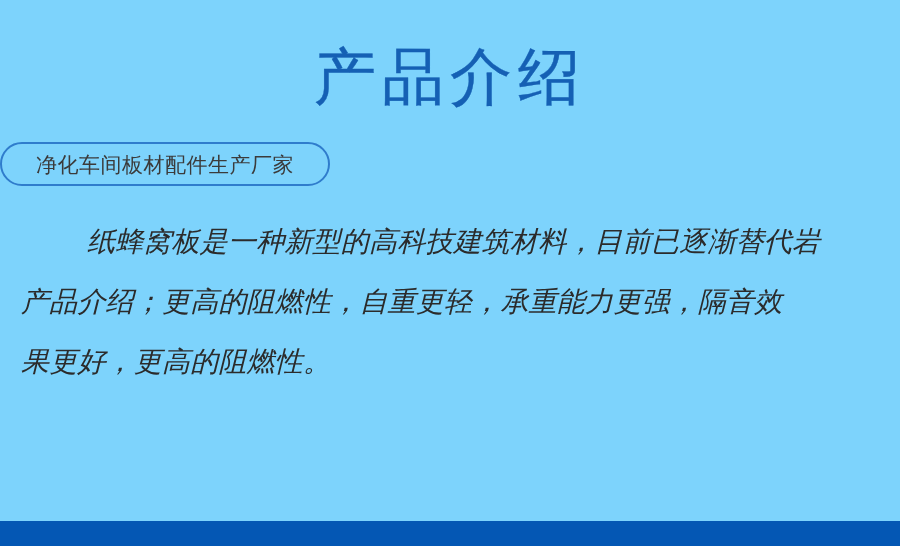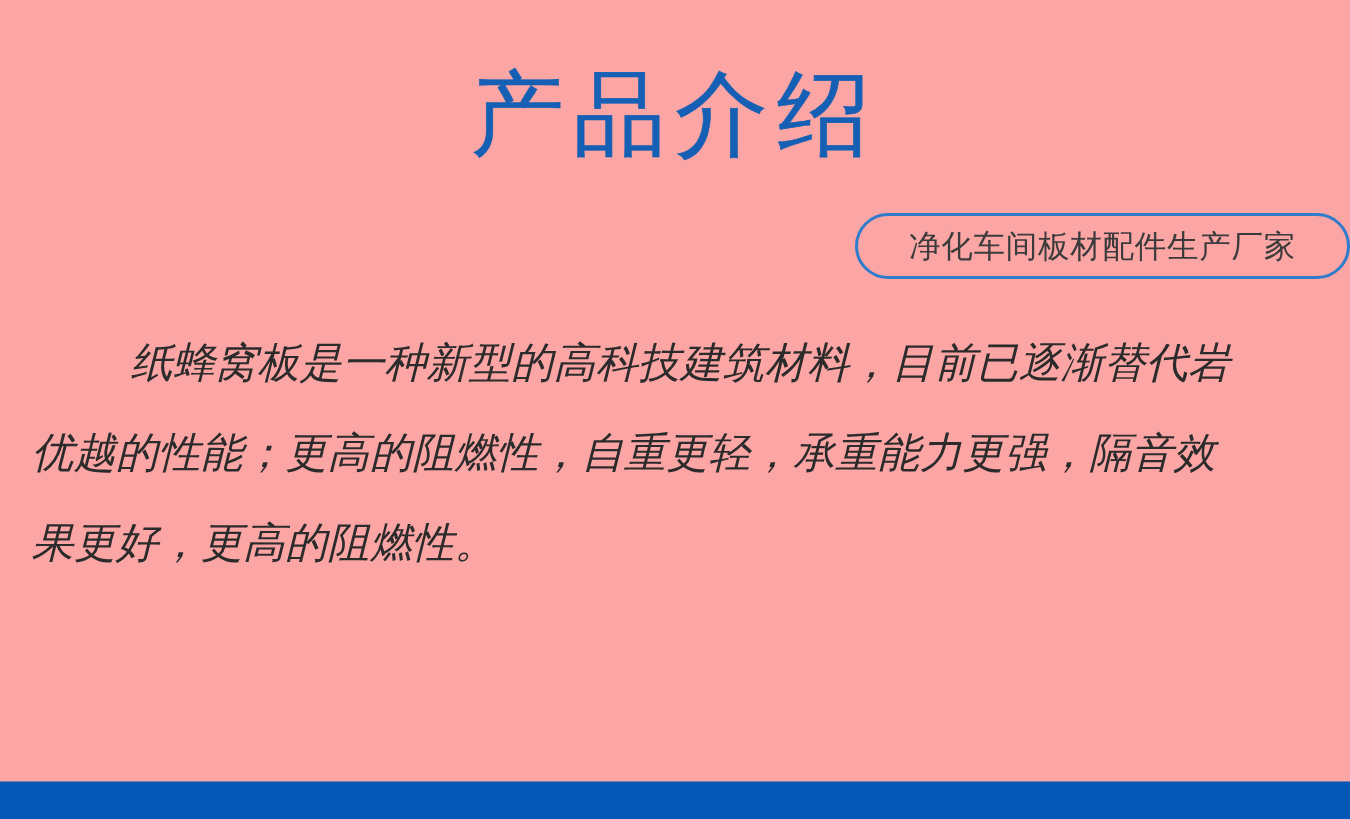--- a/index.html
+++ b/index.html
@@ -11,21 +11,21 @@
     height: 546px;
     overflow: hidden;
     font-family: "Liberation Sans", "DejaVu Sans", sans-serif;
     background: #e8f1fb;
   }
 
   .page {
     position: relative;
     width: 900px;
     height: 546px;
-    background: #fca5a5;
+    background: #7dd3fc;
     box-sizing: border-box;
     padding-left: 11px;
   }
 
   
   .title-wrap {
     position: absolute;
     top: 44px;
     left: 0;
     width: 900px;
@@ -41,21 +41,21 @@
     -webkit-text-stroke: 0.4px #1560b4;
     white-space: nowrap;
   }
 
   
   .subtitle-wrap {
     position: absolute;
     top: 142px;
     left: 0;
     width: 900px;
-    text-align: right;
+    text-align: left;
   }
   .subtitle-pill {
     display: inline-flex;
     align-items: center;
     justify-content: center;
     height: 44px;
     padding: 0 34px;
     border: 2px solid #2f7ccc;
     border-radius: 999px;
     box-sizing: border-box;
@@ -110,19 +110,19 @@
   </div>
 
   <div class="subtitle-wrap">
     <div class="subtitle-pill">
       <span class="subtitle-text">净化车间板材配件生产厂家</span>
     </div>
   </div>
 
   <div class="body-wrap">
     <div class="body-line indent">纸蜂窝板是一种新型的高科技建筑材料，目前已逐渐替代岩</div>
-    <div class="body-line">优越的性能；更高的阻燃性，自重更轻，承重能力更强，隔音效</div>
+    <div class="body-line">产品介绍；更高的阻燃性，自重更轻，承重能力更强，隔音效</div>
     <div class="body-line">果更好，更高的阻燃性。</div>
   </div>
 
   <div class="bottom-bar"></div>
 
 </div>
 
 </body></html>

